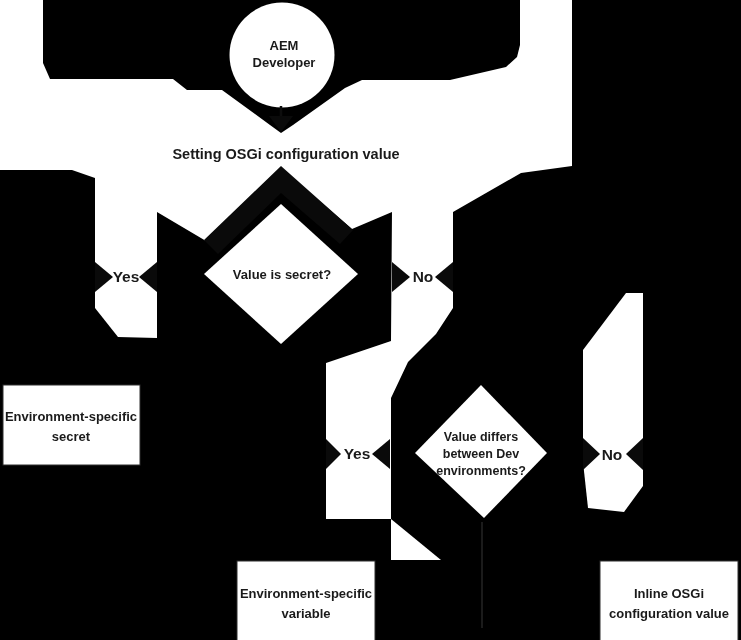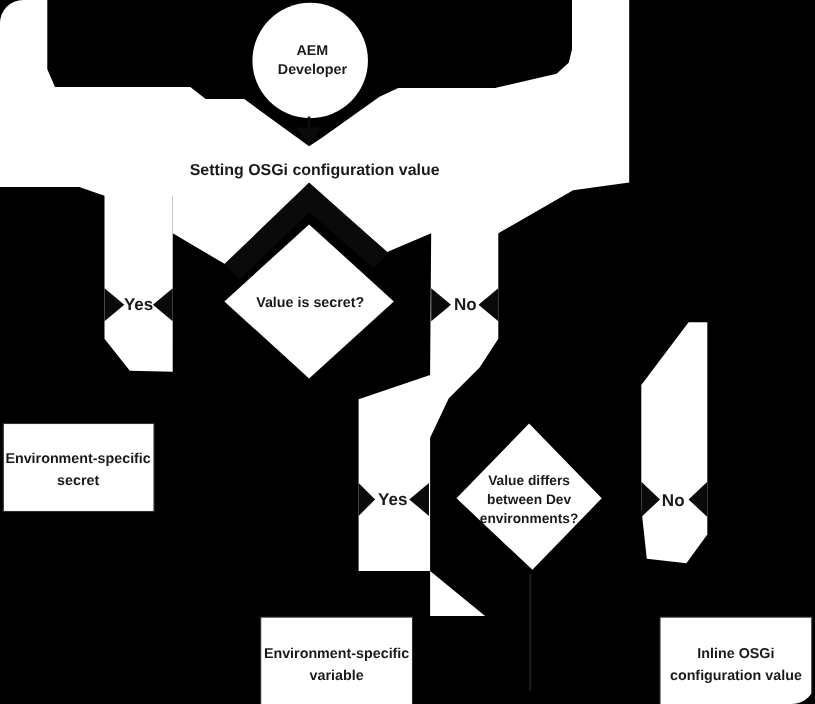--- a/index.html
+++ b/index.html
@@ -1,16 +1,16 @@
 <!DOCTYPE html>
 <html><head>
 <meta charset="utf-8">
 <style>
   html,body{margin:0;padding:0;background:#000;}
-  .stage{position:relative;width:741px;height:640px;background:#000;overflow:hidden;border-radius:21px;}
+  .stage{position:relative;width:741px;height:640px;background:#000;overflow:hidden;}
   svg{display:block;}
   text{font-family:"Liberation Sans",sans-serif;fill:#1a1a1a;}
   .t-node{font-size:13px;font-weight:600;}
   .t-node-sm{font-size:12.5px;font-weight:600;}
   .t-start{font-size:14.5px;font-weight:600;}
   .t-branch{font-size:15.5px;font-weight:600;}
   .t-box{font-size:13px;font-weight:600;}
   .white{fill:#ffffff;}
   .box{fill:#ffffff;stroke:#2e2e2e;stroke-width:1;}
   .blk{fill:#0a0a0a;}

